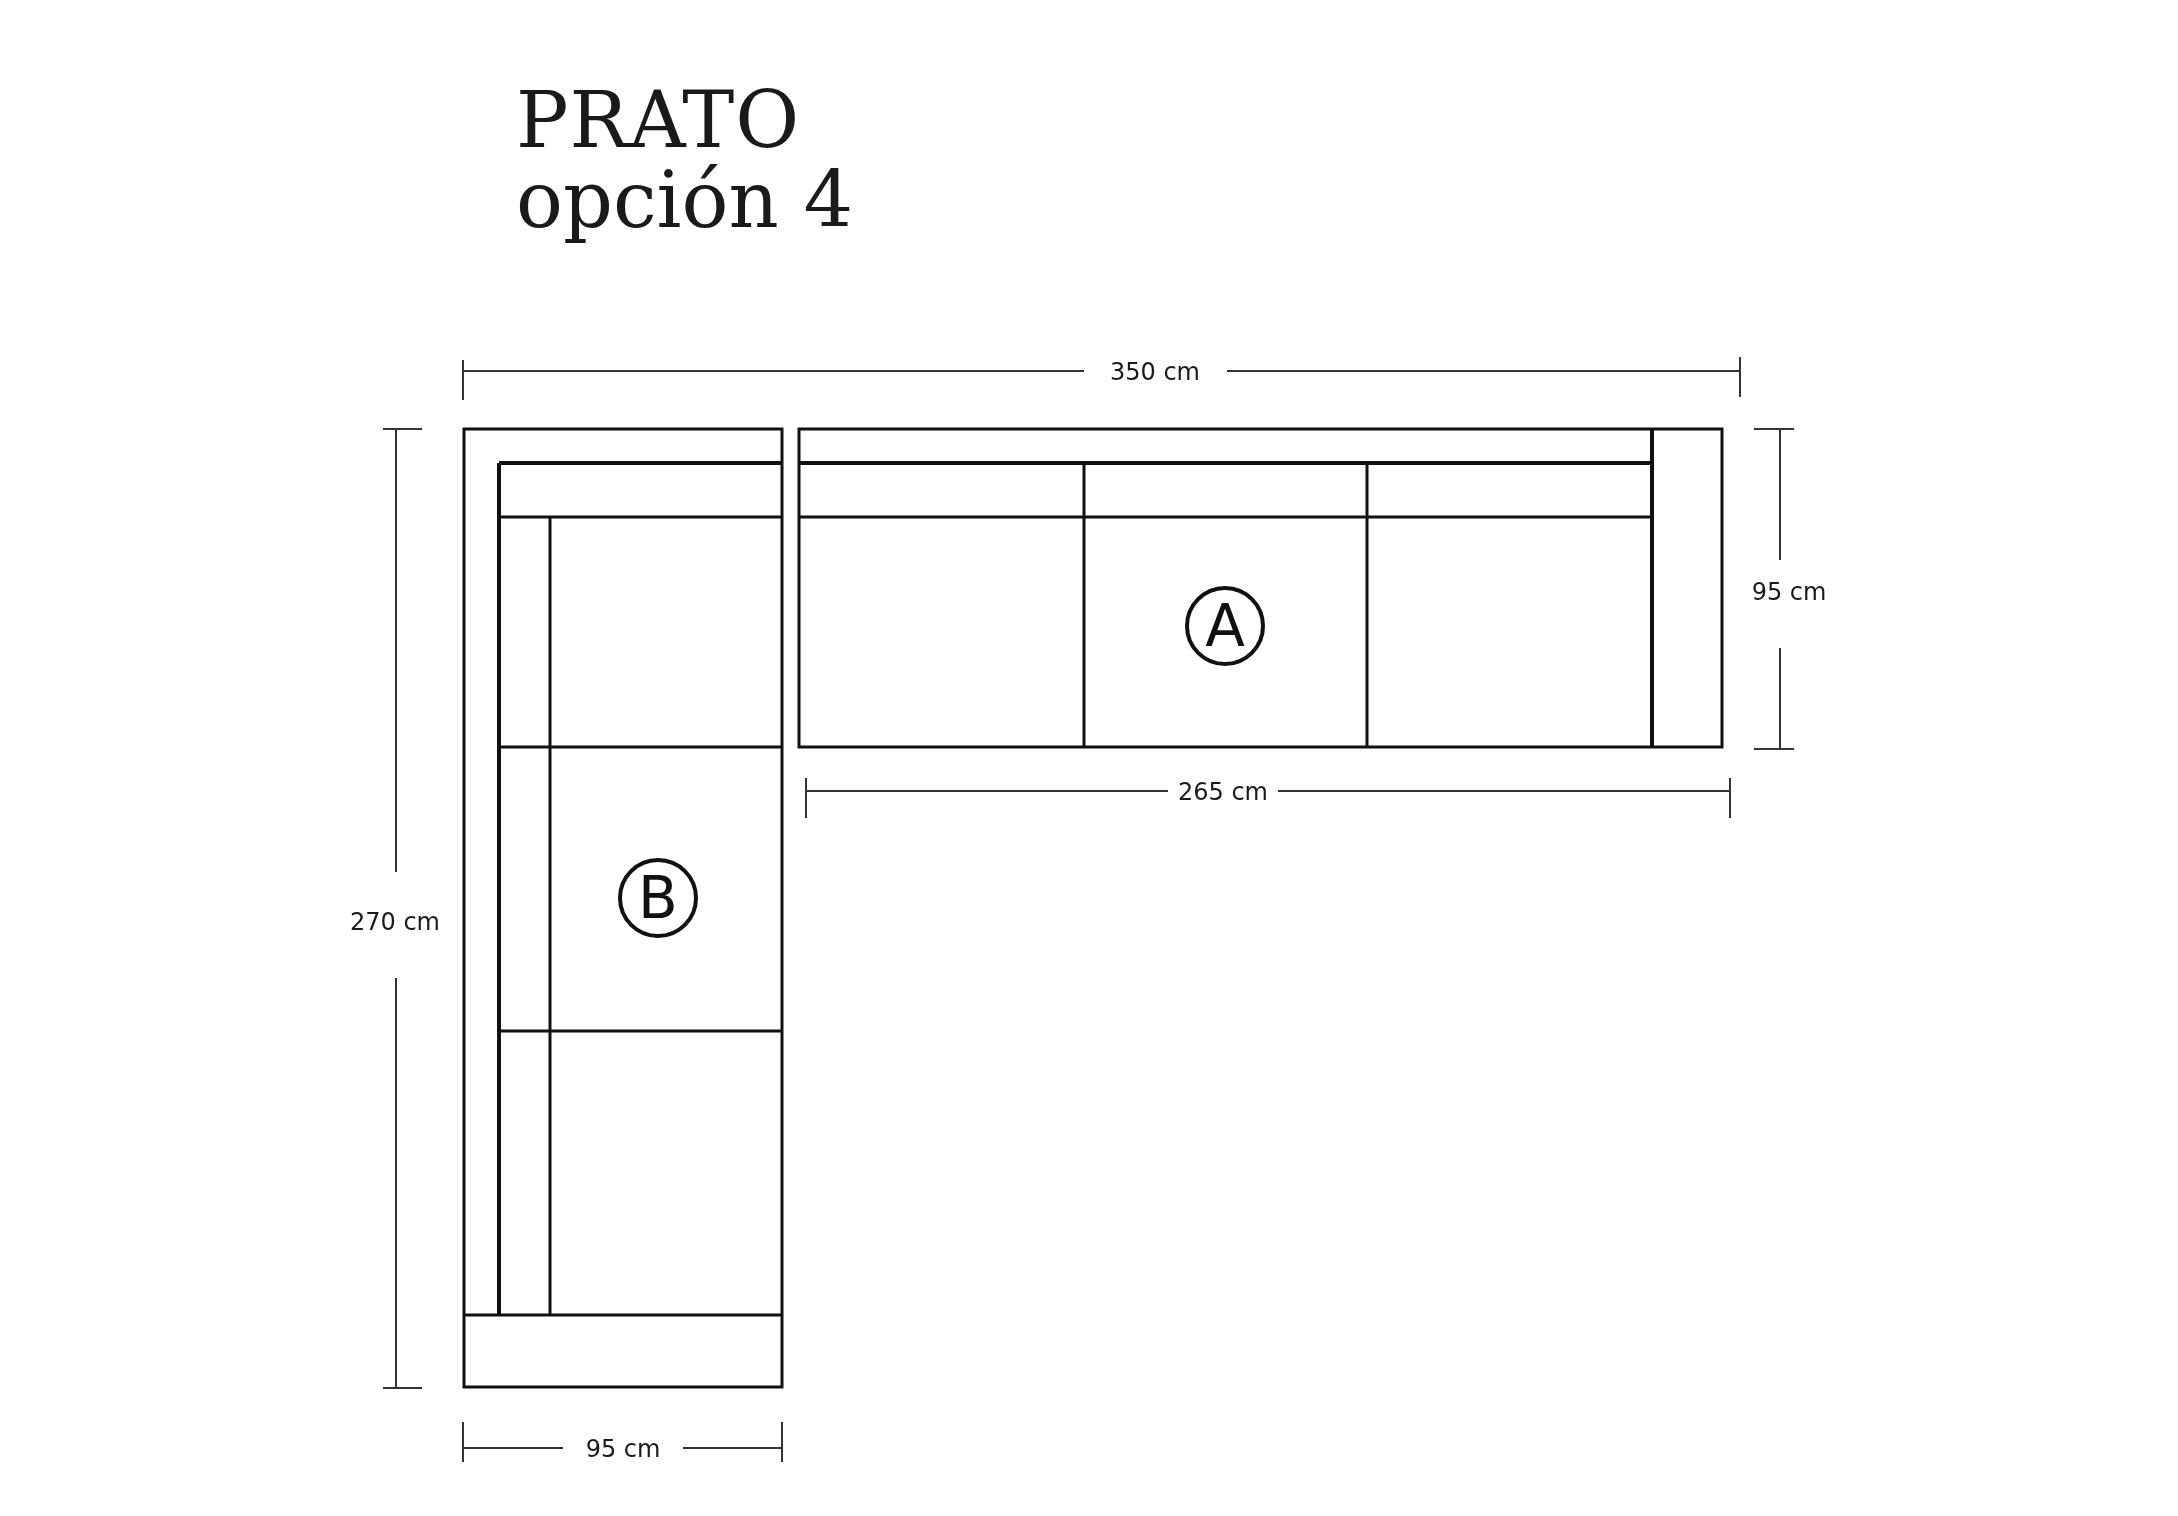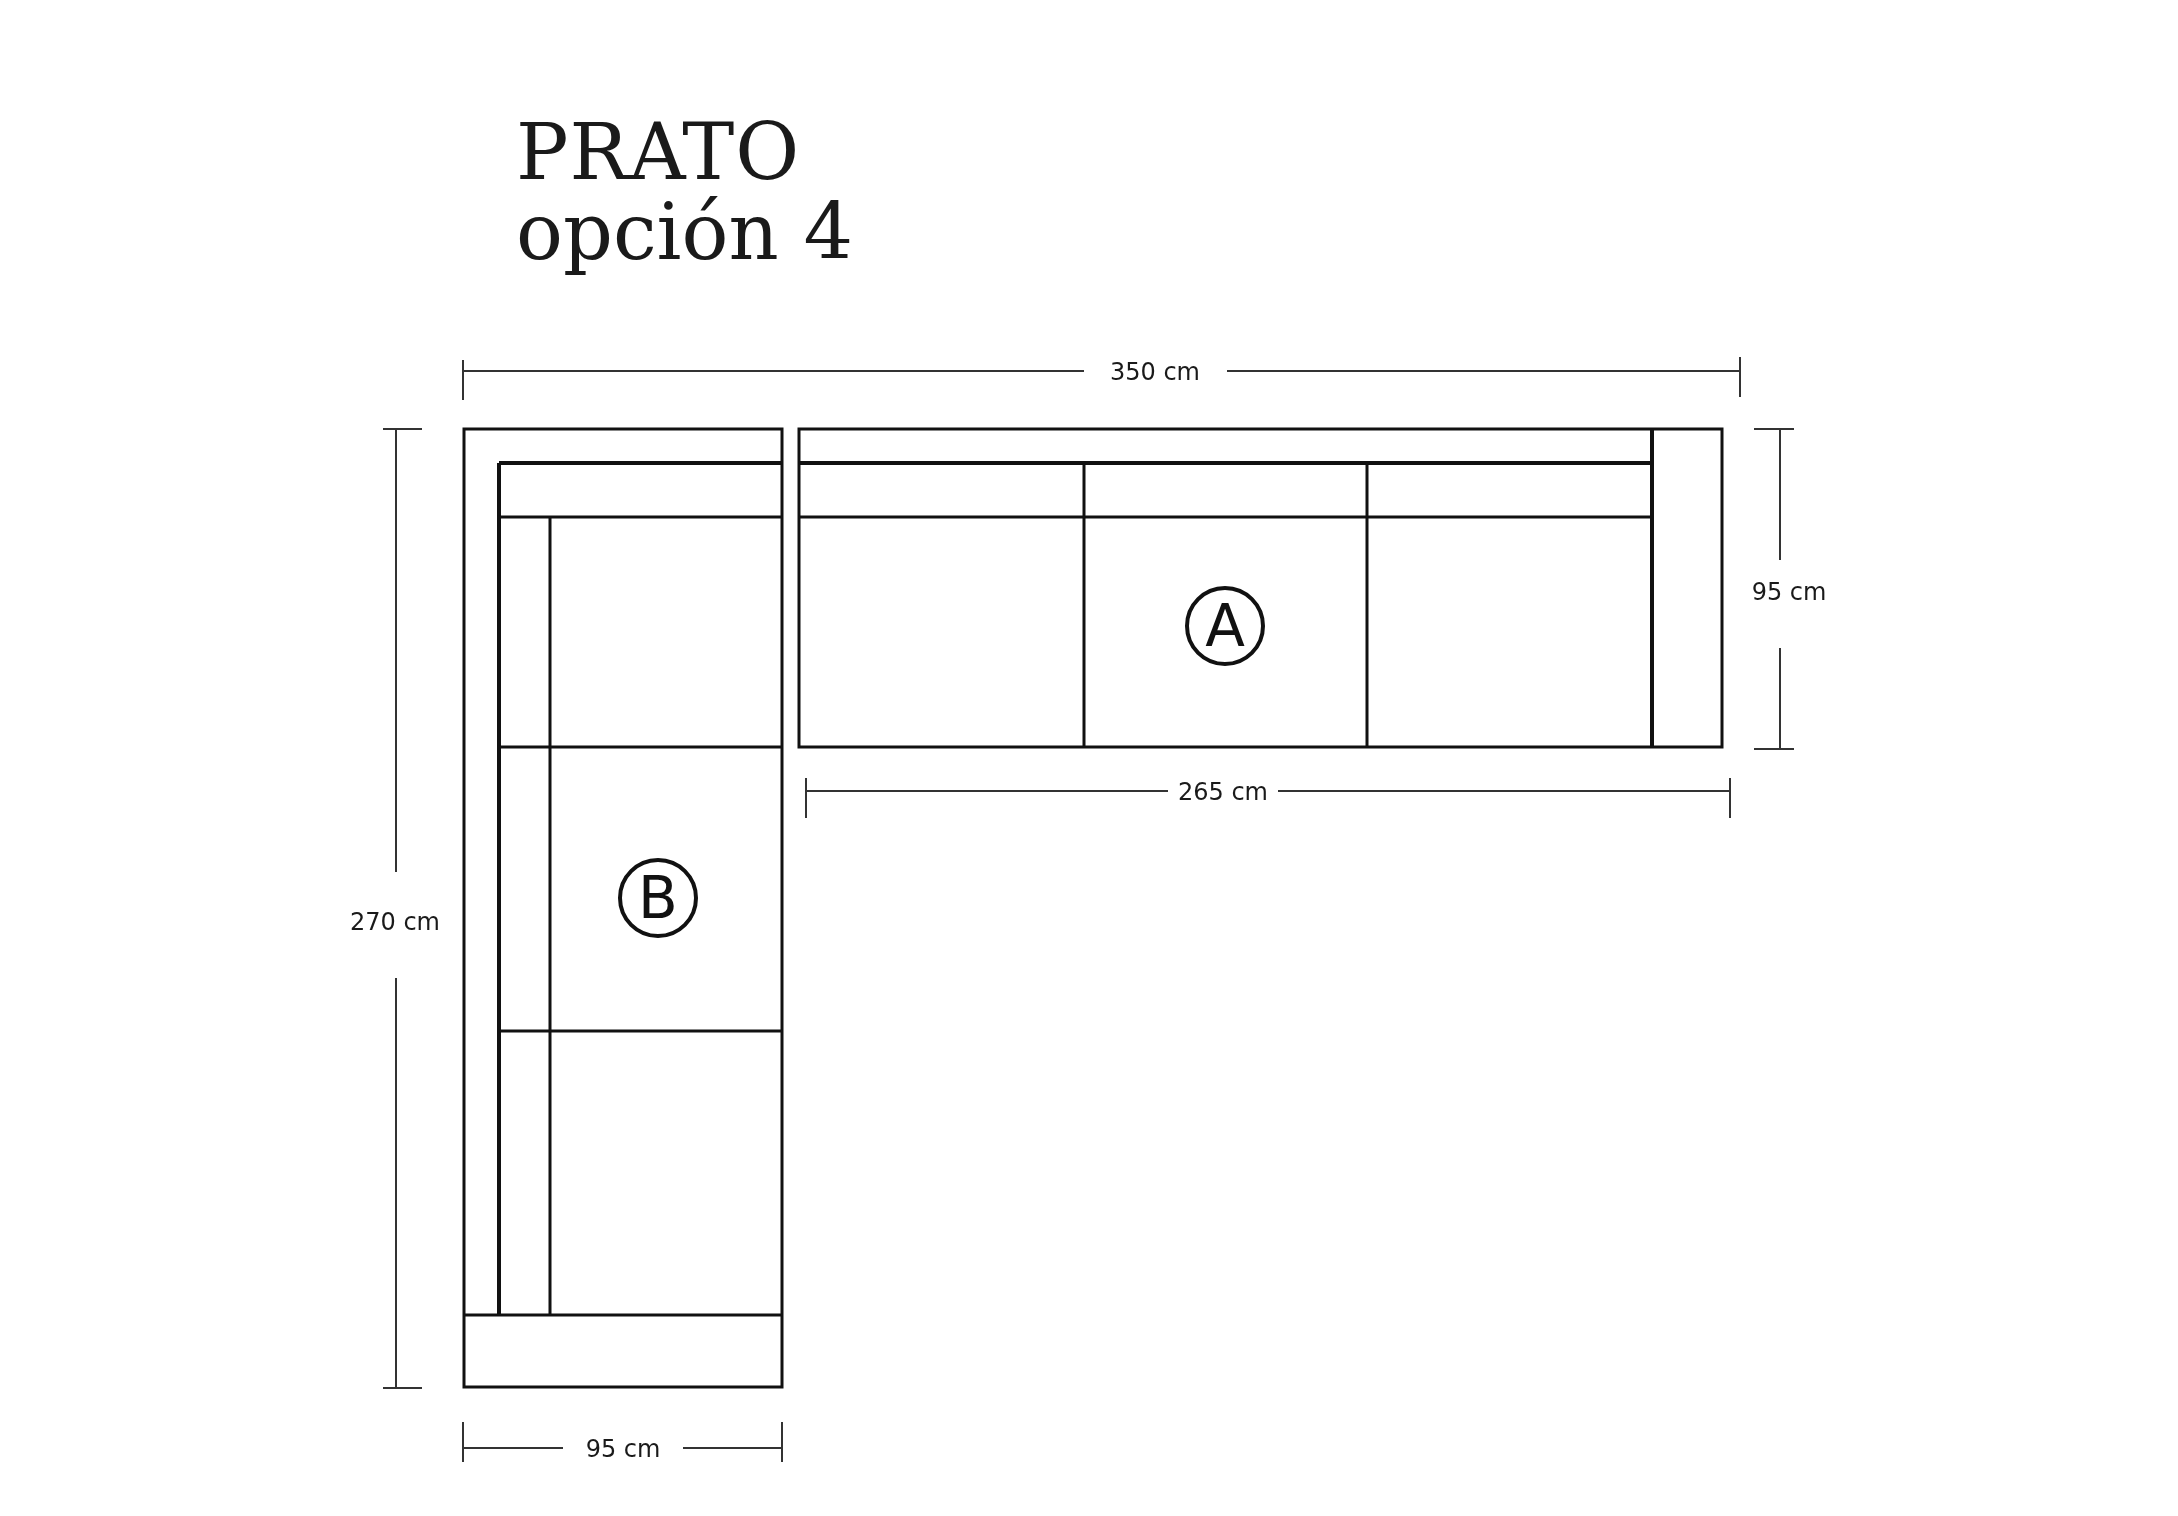--- a/index.html
+++ b/index.html
@@ -2,21 +2,20 @@
 <html><head>
 <meta charset="utf-8">
 <style>
   html, body { margin: 0; padding: 0; background: #ffffff; }
   body { width: 2178px; height: 1516px; position: relative; overflow: hidden; }
   .title {
     position: absolute; left: 516px; top: 80px;
     font-family: "DejaVu Serif", "Liberation Serif", serif;
     color: #1a1a1a; font-size: 78px; line-height: 80px; letter-spacing: 1px;
     font-weight: normal;
-    margin-top: 32px;
   }
   .title div { white-space: nowrap; }
   .title .l2 { letter-spacing: 0px; }
   svg { position: absolute; left: 0; top: 0; }
   .dimtxt {
     font-family: "DejaVu Sans", "Liberation Sans", sans-serif;
     font-size: 24px; fill: #1a1a1a;
   }
   .tag { font-family: "DejaVu Sans", "Liberation Sans", sans-serif; font-size: 58px; fill: #111; }
 </style>

